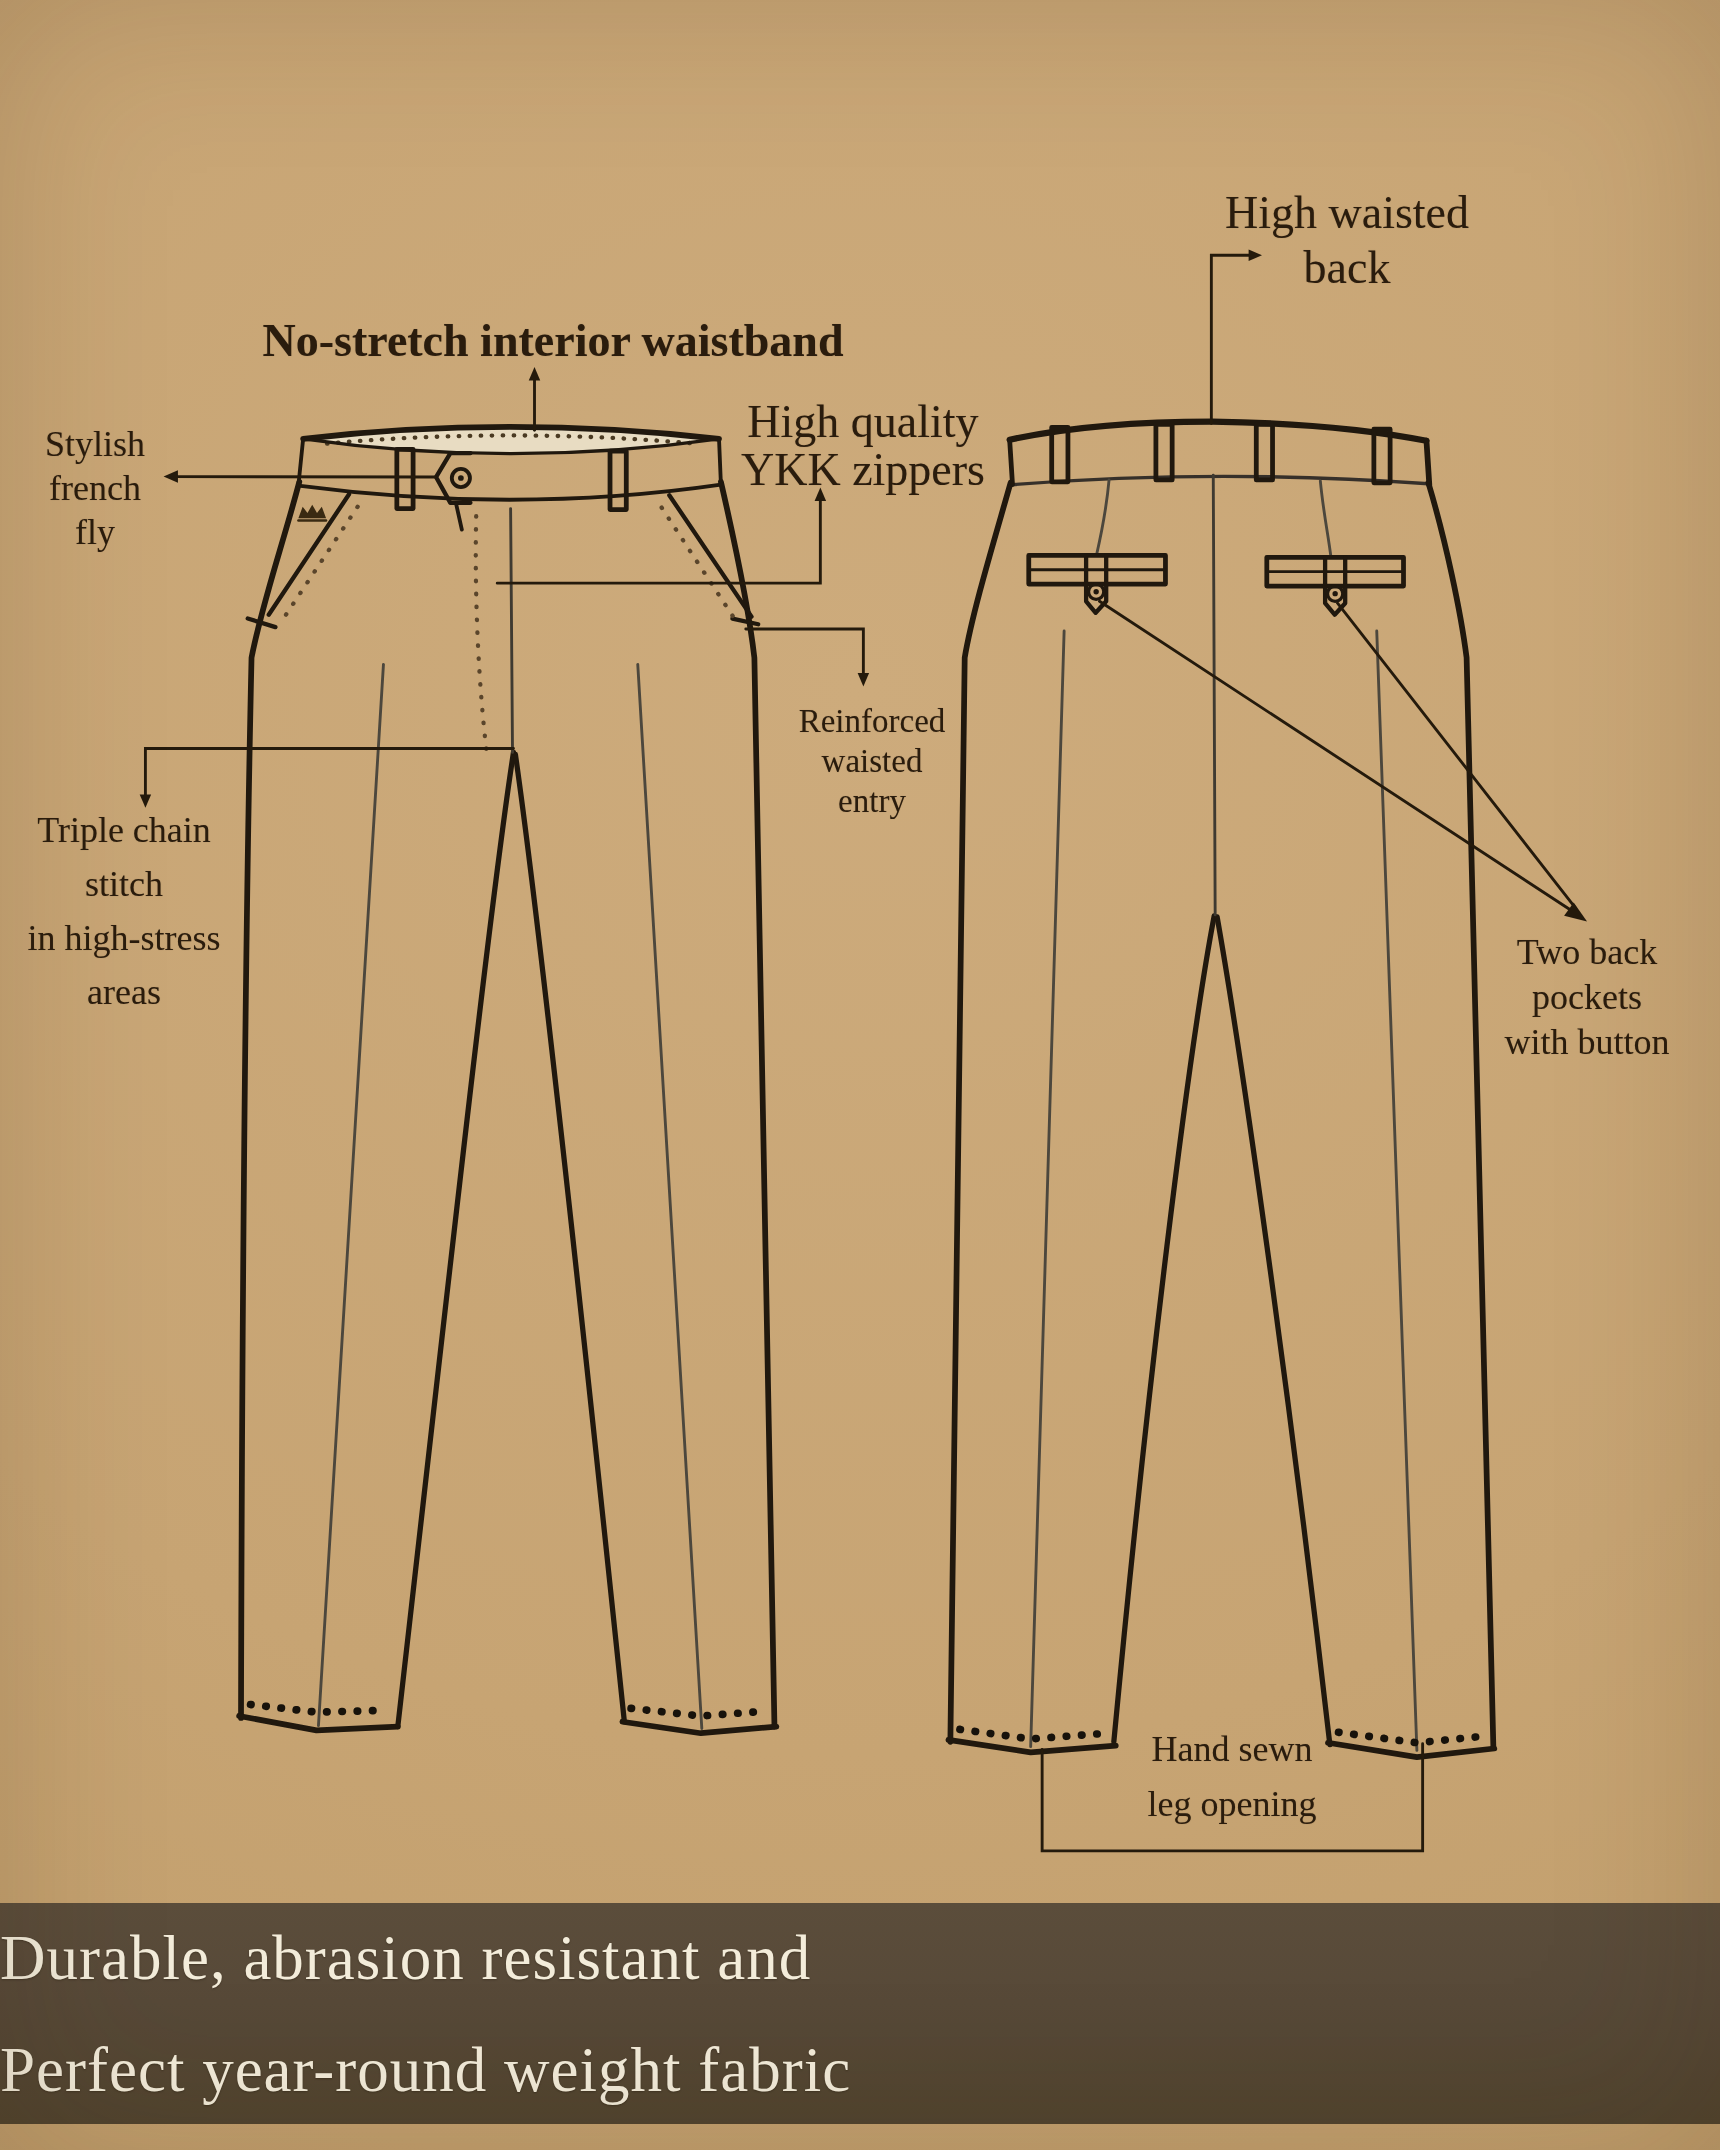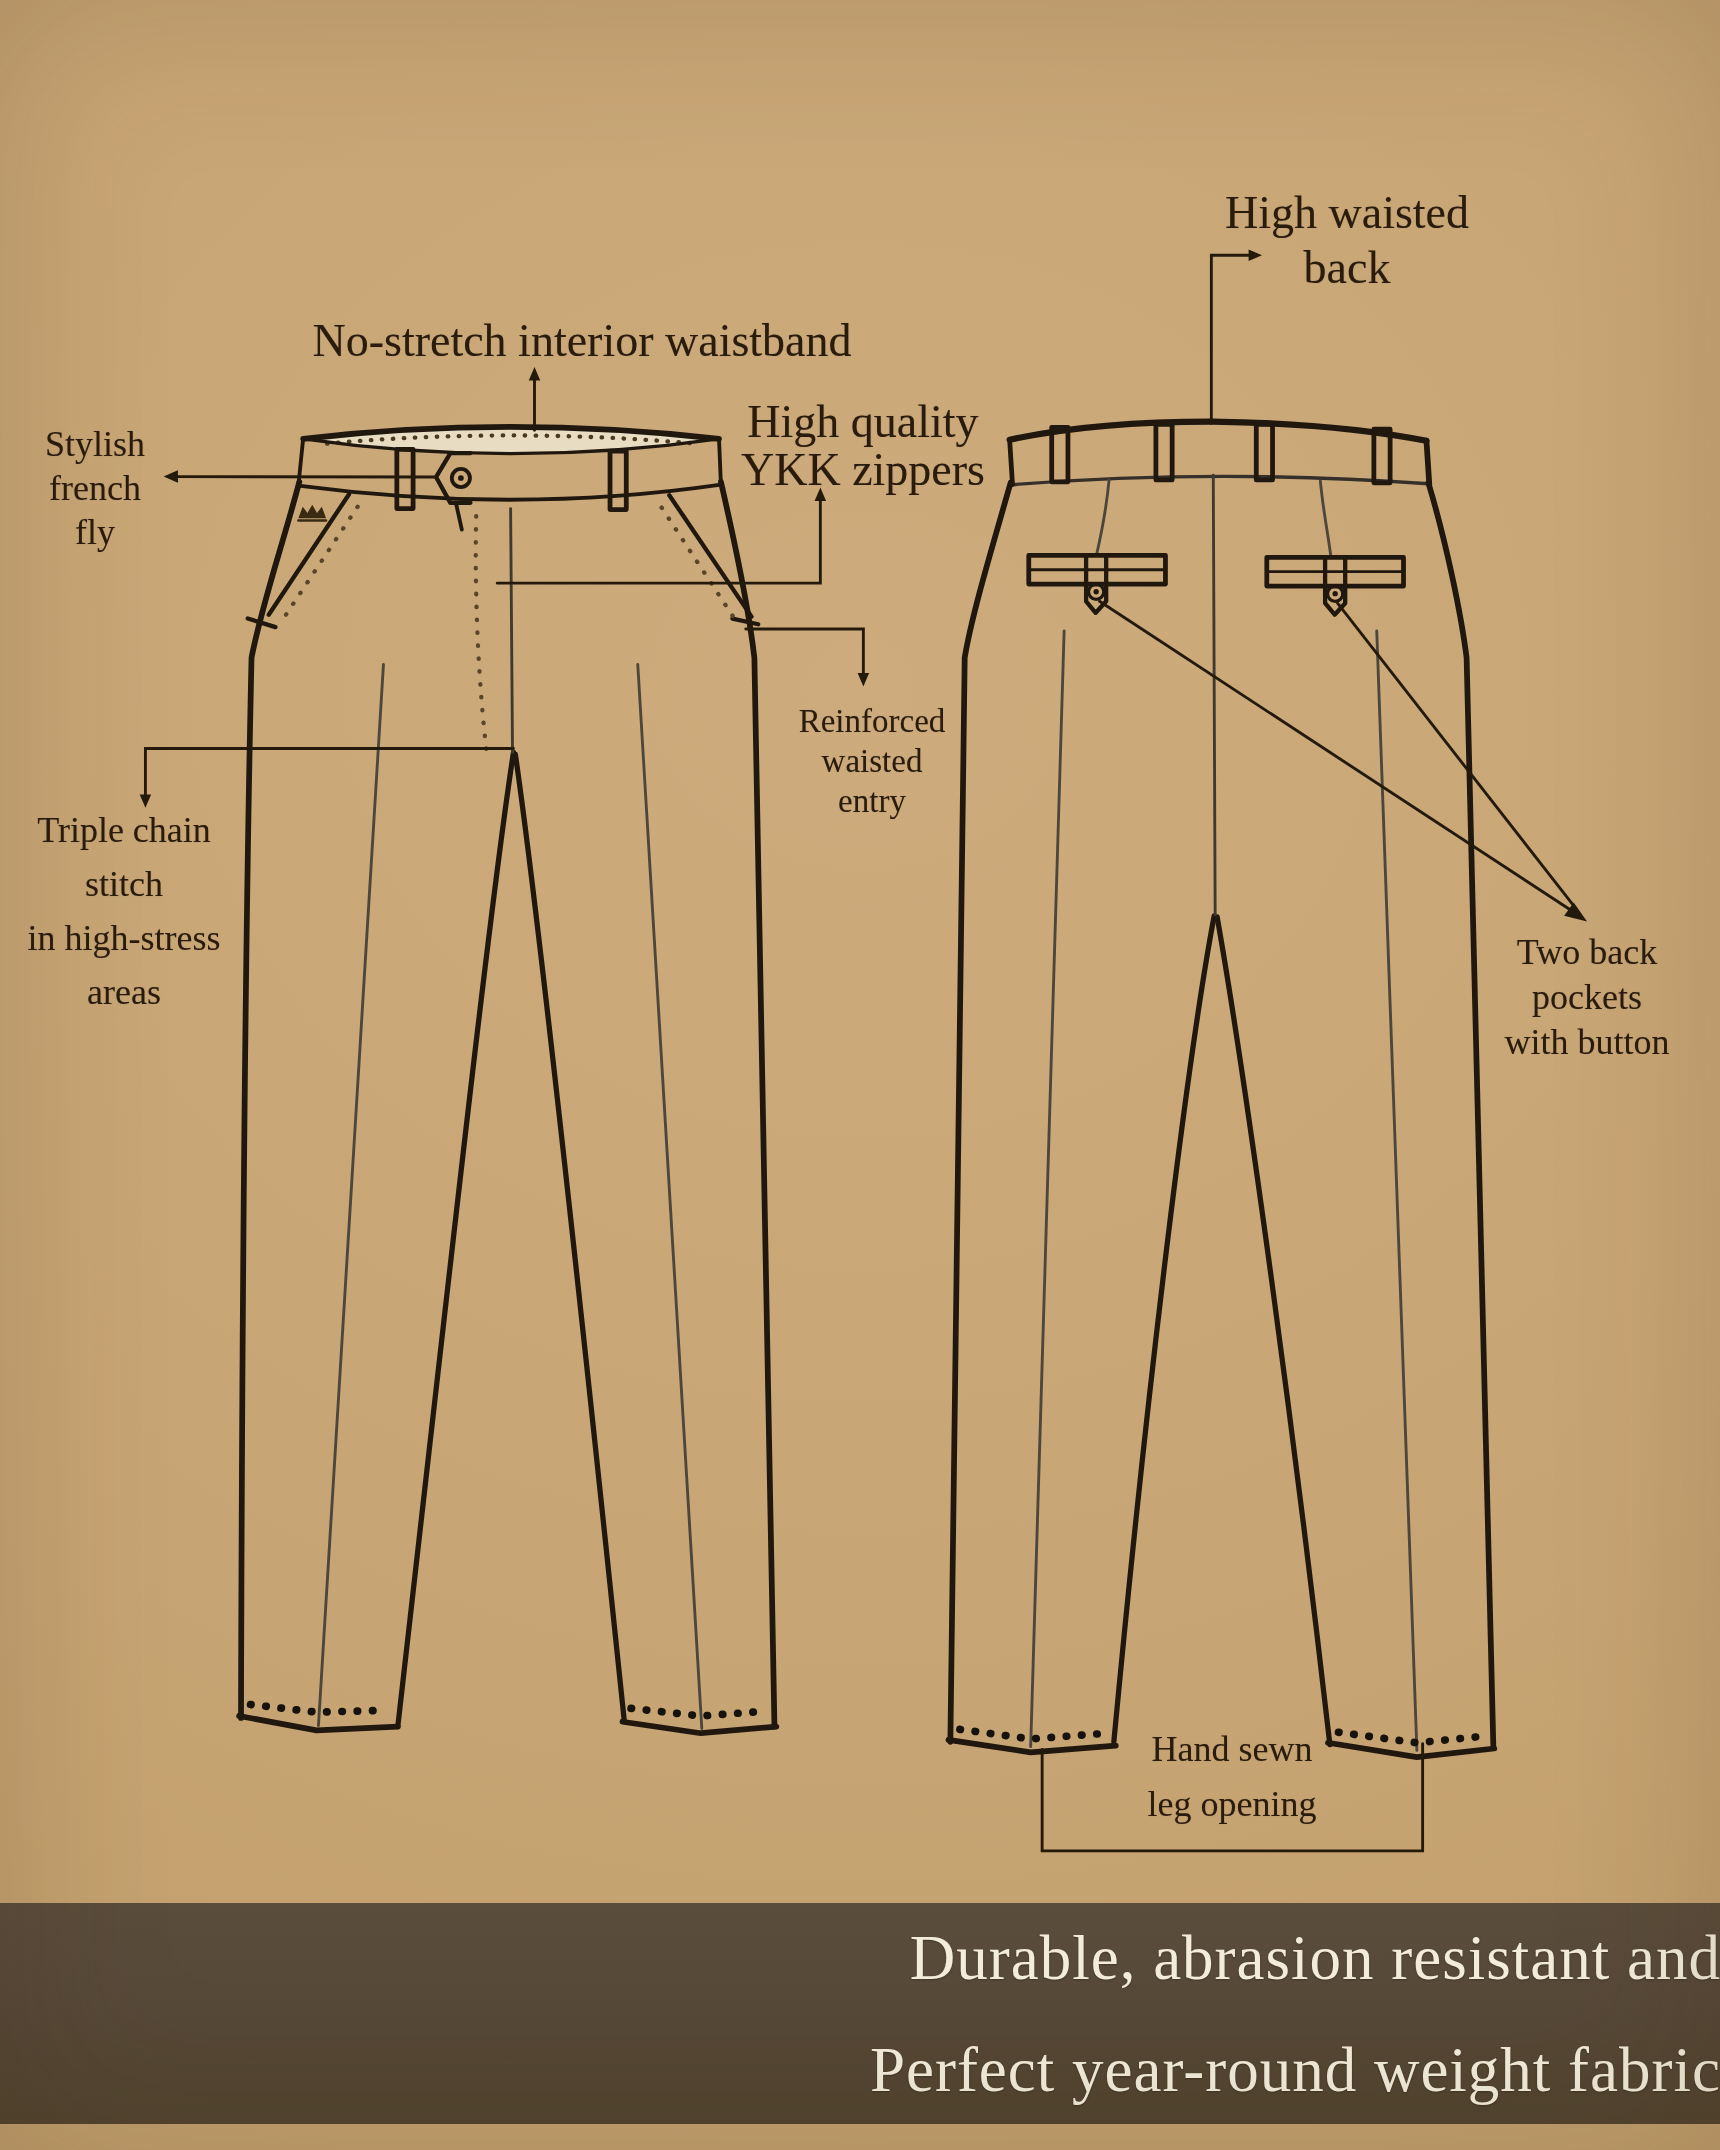--- a/index.html
+++ b/index.html
@@ -28,21 +28,21 @@
   .f35{font-size:33px;}
   .lh46 .l{line-height:44px;}
   .lh50 .l{line-height:48px;}
   .lh42 .l{line-height:40px;margin-left:8px;}
   .lh57 .l{line-height:54px;}
   .lh58 .l{line-height:55px;}
   .lh47 .l{line-height:45px;}
   .footer-bar{
     position:absolute;left:0;top:1903px;width:1721px;height:221px;
     background:linear-gradient(180deg,#5b4d3b 0%,#574938 45%,#51442f 100%);
-    display:flex;flex-direction:column;justify-content:center;align-items:flex-end;
+    display:flex;flex-direction:column;justify-content:center;align-items:flex-start;
   }
   .footer-bar .l{
     line-height:112px;font-size:63px;color:#f3ecda;letter-spacing:1px;
     text-shadow:0 1px 1.9px rgba(30,20,5,.35);
     white-space:nowrap;
   }
 </style>
 </head>
 <body>
 
@@ -172,21 +172,21 @@
       <polygon points="1306,261 1306,273 1320,267" fill="#241a0c" stroke="none"></polygon>
 
       <path d="M1150,629 L1646,954"></path>
       <path d="M1399,631 L1648,950"></path>
       <polygon points="1660,964 1636,958 1646,944" fill="#241a0c" stroke="none"></polygon>
 
       <path d="M1090,1830 L1090,1936 L1488,1936 L1488,1824"></path>
     </g>
   </svg>
 
-  <div class="label f40" style="left:582px;top:340px;">
+  <div class="label f40" style="left:553px;top:340px;font-weight:bold;">
     <div class="l">No-stretch interior waistband</div>
   </div>
 
   <div class="label f38 lh46" style="left:95px;top:488px;">
     <div class="l">Stylish</div>
     <div class="l">french</div>
     <div class="l">fly</div>
   </div>
 
   <div class="label f40 lh50" style="left:863px;top:446px;">

